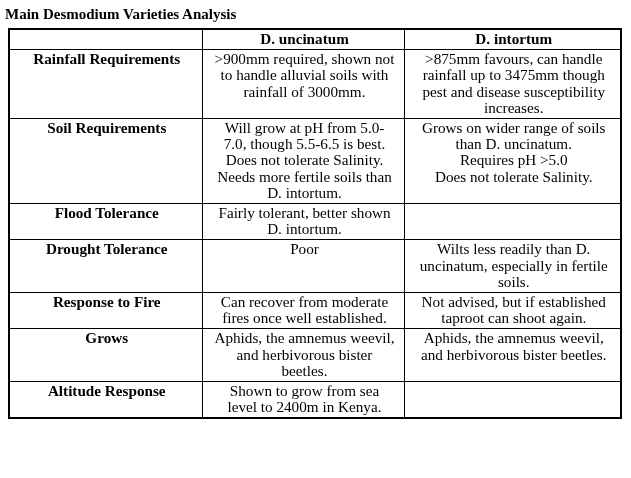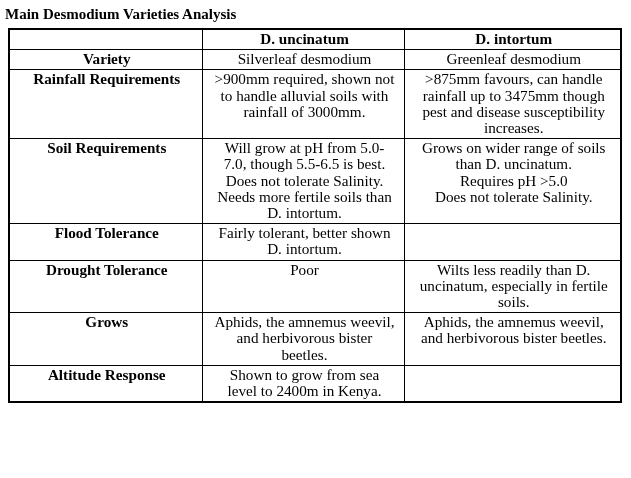--- a/index.html
+++ b/index.html
@@ -61,25 +61,20 @@
       </colgroup>
     <thead>
       <tr>
         <th></th>
         <th>D. uncinatum</th>
         <th>D. intortum</th>
       </tr>
     </thead>
     <tbody>
       <tr>
-        <td class="rowlabel">Variety</td>
-        <td>Silverleaf desmodium</td>
-        <td>Greenleaf desmodium</td>
-      </tr>
-      <tr>
         <td class="rowlabel">Rainfall Requirements</td>
         <td>&gt;900mm required, shown not to handle alluvial soils with rainfall of 3000mm.</td>
         <td>&gt;875mm favours, can handle rainfall up to 3475mm though pest and disease susceptibility increases.</td>
       </tr>
       <tr>
         <td class="rowlabel">Soil Requirements</td>
         <td>Will grow at pH from 5.0-7.0, though 5.5-6.5 is best.
 Does not tolerate Salinity.
 Needs more fertile soils than D. intortum.</td>
         <td>Grows on wider range of soils than D. uncinatum.
@@ -90,20 +85,25 @@
         <td class="rowlabel">Flood Tolerance</td>
         <td>Fairly tolerant, better shown D. intortum.</td>
         <td></td>
       </tr>
       <tr>
         <td class="rowlabel">Drought Tolerance</td>
         <td>Poor</td>
         <td>Wilts less readily than D. uncinatum, especially in fertile soils.</td>
       </tr>
       <tr>
+        <td class="rowlabel">Response to Fire</td>
+        <td>Can recover from moderate fires once well established.</td>
+        <td>Not advised, but if established taproot can shoot again.</td>
+      </tr>
+      <tr>
         <td class="rowlabel">Grows</td>
         <td>Aphids, the amnemus weevil, and herbivorous bister beetles.</td>
         <td>Aphids, the amnemus weevil, and herbivorous bister beetles.</td>
       </tr>
       <tr>
         <td class="rowlabel">Altitude Response</td>
         <td>Shown to grow from sea level to 2400m in Kenya.</td>
         <td></td>
       </tr>
     </tbody>

